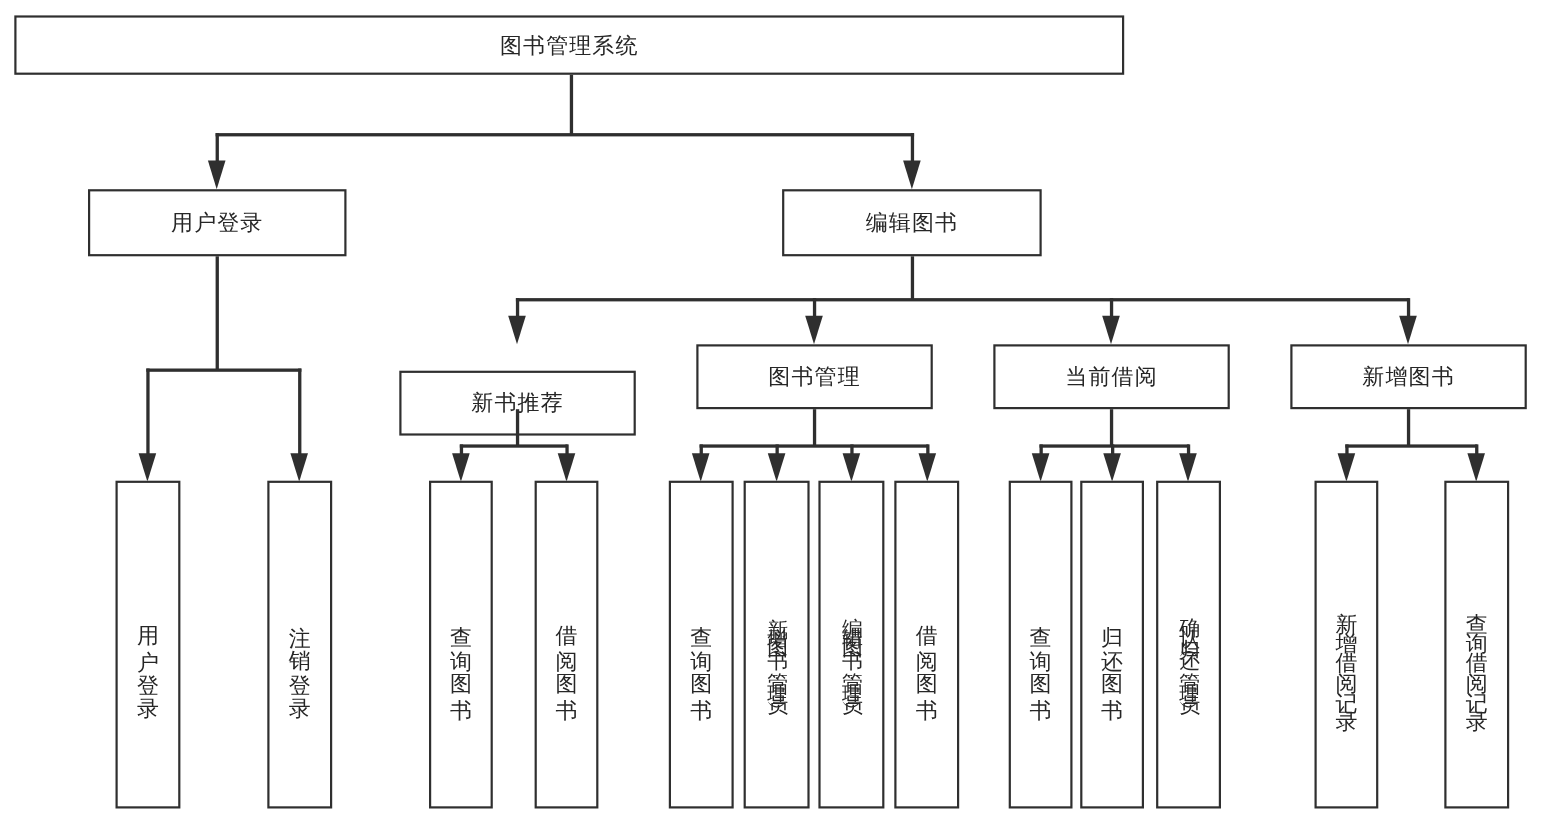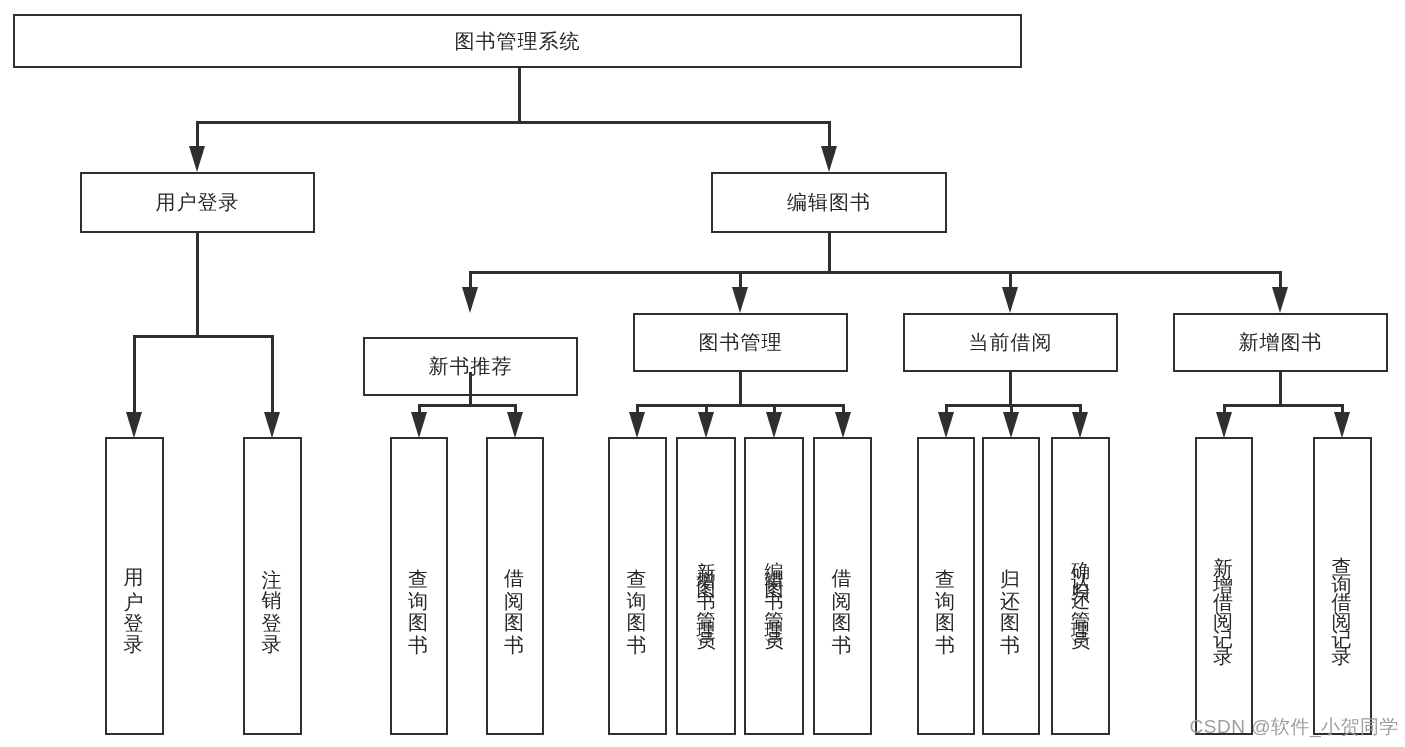--- a/index.html
+++ b/index.html
@@ -186,15 +186,14 @@
     <span>确认归还（管理员）</span>
   </div>
 
   <div class="vbox sp6" style="left:1195px;width:58px;">
     <span>新增借阅记录</span>
   </div>
   <div class="vbox sp6" style="left:1313px;width:59px;">
     <span>查询借阅记录</span>
   </div>
 
-  <div class="watermark">CSDN @软件_小贺同学</div>
 
 </div>
 
 </body></html>

